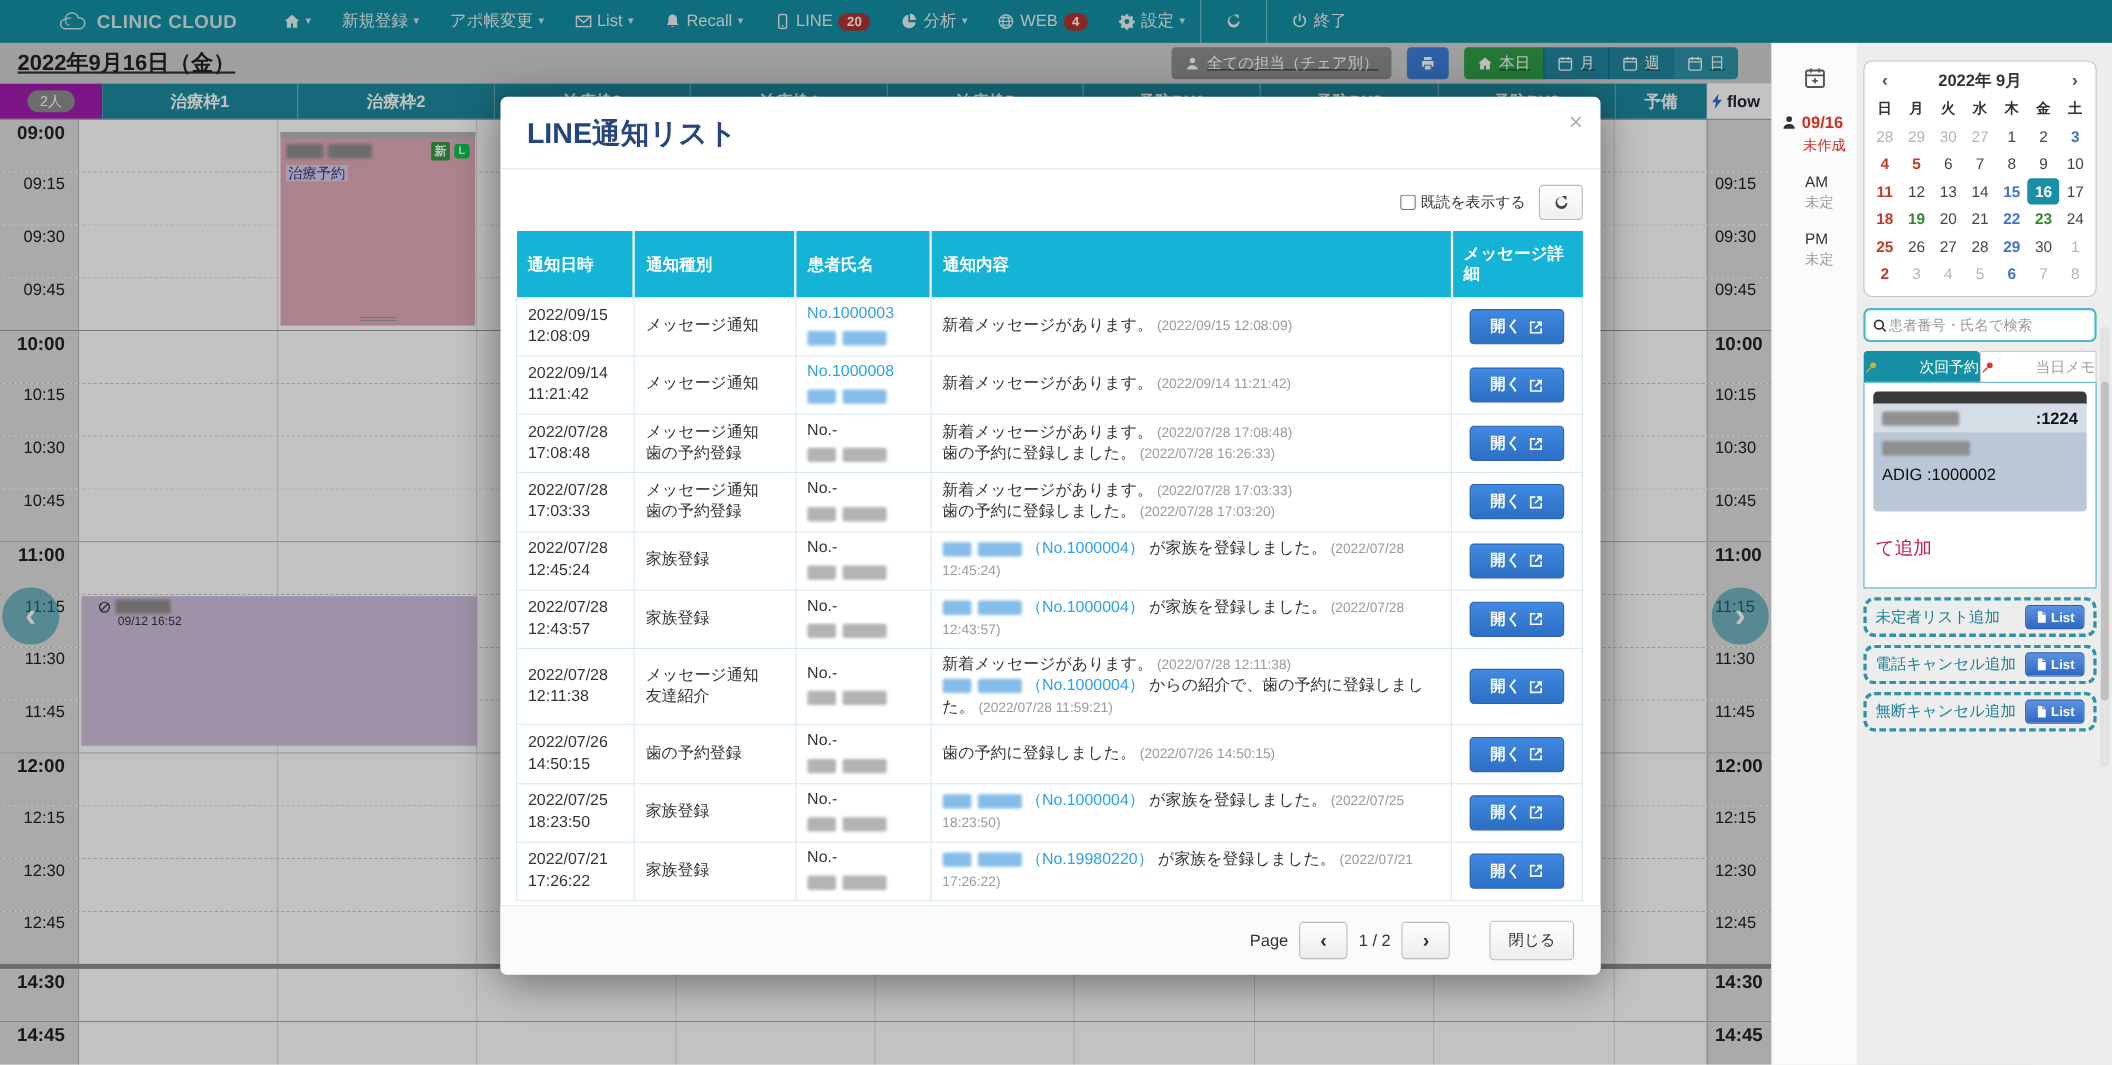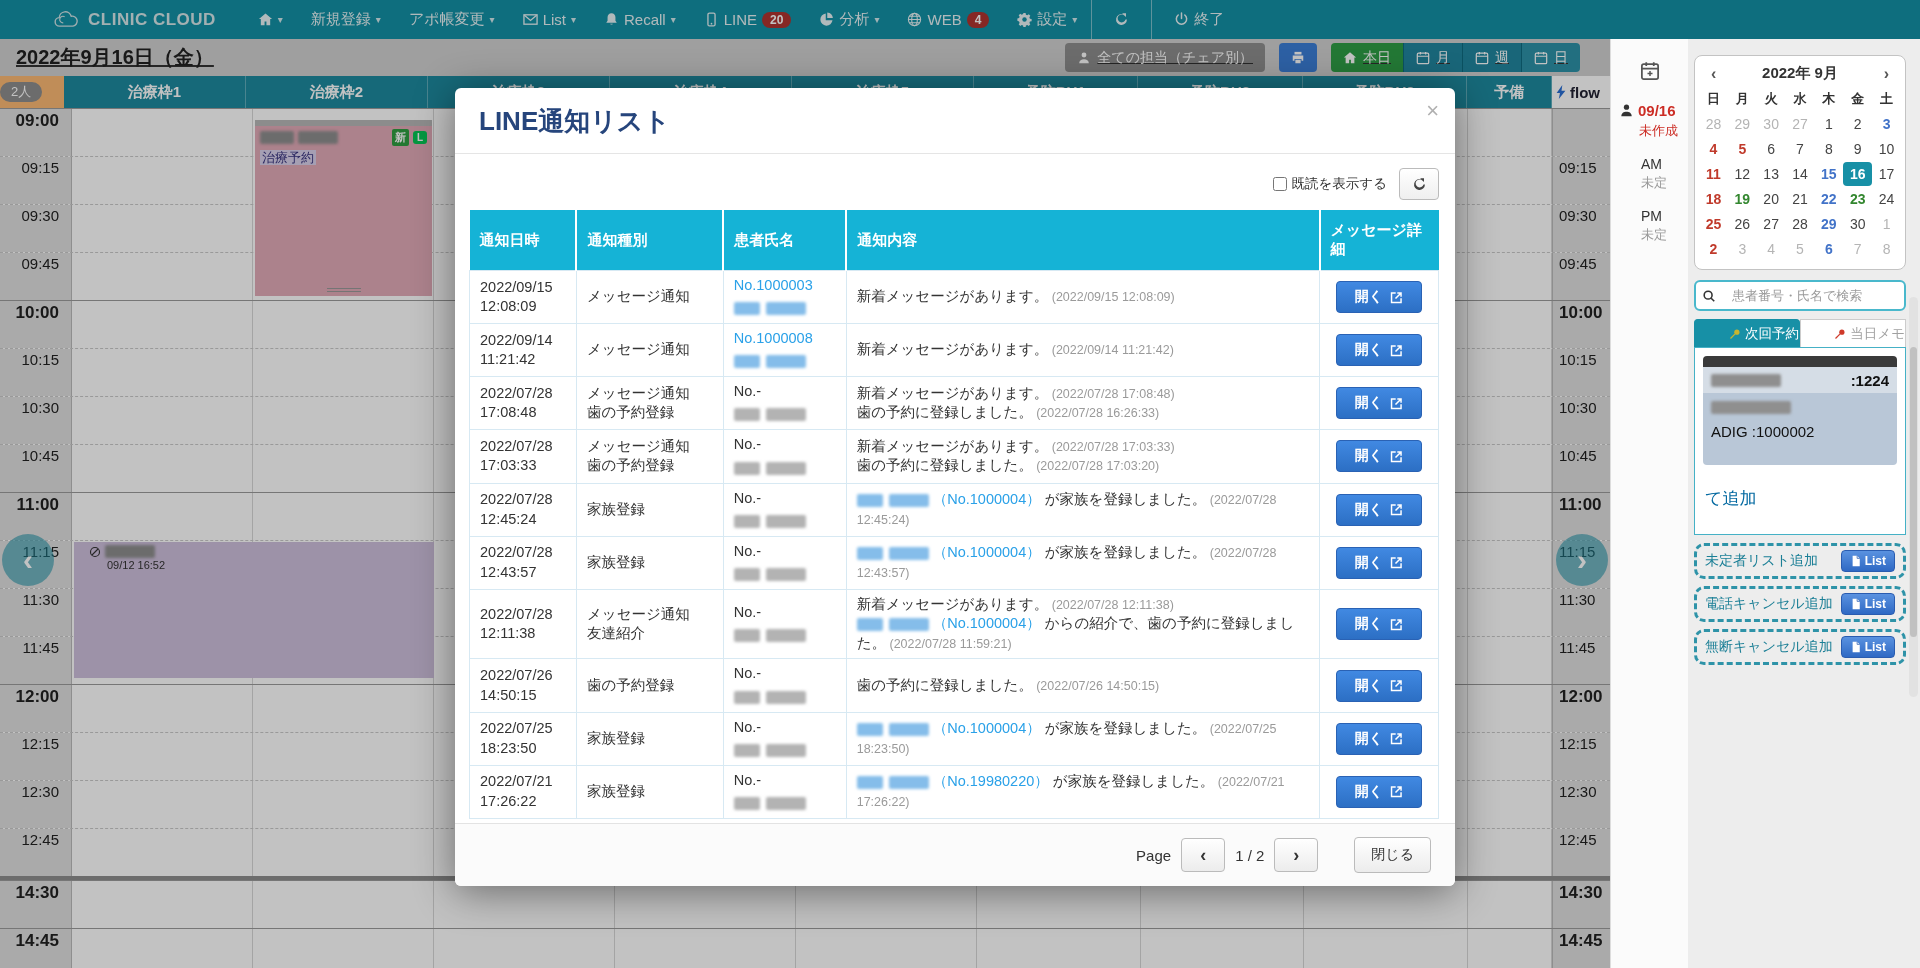--- a/index.html
+++ b/index.html
@@ -28,21 +28,21 @@
   .staff-btn { background:#8f8f8f; }
   .print-btn { background:#3c7fd8; font-size:15px; }
   .view-group { display:flex; }
   .view-group button { border-radius:0; background:#2187a0; border-left:1px solid #0f6b80; }
   .view-group .today { background:#2e9e46; border-radius:4px 0 0 4px; border-left:none; }
   .view-group .last { border-radius:0 4px 4px 0; background:#2d93a9; }
 
   
   #grid { position:relative; }
   #grid-header { display:flex; height:32px; }
-  .gh-time { width:64px; background:#fdba74; display:flex; align-items:center; }
+  .gh-time { width:93px; background:#a21caf; display:flex; align-items:center; justify-content:center; }
   .cap-badge { background:#8e8e8e; color:#fff; font-size:13px; border-radius:11px; padding:1px 11px; }
   #gh-cols { flex:1; display:flex; }
   .gh-col { background:#1d8ba0; color:#fff; font-weight:bold; font-size:15px; display:flex; align-items:center; justify-content:center; border-right:1px solid rgba(255,255,255,.3); }
   .gh-flow { width:58px; background:#fff; display:flex; align-items:center; gap:2px; font-size:15px; font-weight:bold; color:#223; padding-left:2px; }
   .gh-flow .ic { color:#2a6fd4; font-size:14px; }
   #grid-rows { position:relative; }
   .g-row { display:flex; height:48px; border-top:1px dashed #c9c9c9; }
   .g-row.hr { border-top:1px solid #9b9b9b; }
   .g-time { width:72px; background:#e0e0e0; border-right:1px solid #bbb; text-align:right; padding:2px 12px 0 0; font-size:15px; color:#222; }
   .g-time.b, .g-rtime.b { font-weight:bold; font-size:17px; }
@@ -83,38 +83,38 @@
   .cal-title { flex:1; text-align:center; font-weight:bold; font-size:15px; color:#333; }
   .cal-nav { color:#555; font-size:16px; font-weight:bold; cursor:pointer; padding:0 4px; }
   .cal-grid { display:grid; grid-template-columns:repeat(7,1fr); row-gap:1px; text-align:center; }
   .cal-w { font-weight:bold; font-size:13px; color:#333; padding:3px 0; }
   .cal-d { font-size:14px; color:#444; padding:4px 0; cursor:pointer; border-radius:4px; }
   .cal-d.mut { color:#b4b4b4; }
   .cal-d.sun { color:#c03a2b; font-weight:bold; }
   .cal-d.blu { color:#4273c8; font-weight:bold; }
   .cal-d.grn { color:#33872f; font-weight:bold; }
   .cal-d.sel { background:#1790a6; color:#fff; font-weight:bold; }
-  .search-box { margin:10px 14px 8px 6px; height:31px; border:2px solid #49b8cc; border-radius:6px; background:#fff; display:flex; align-items:center; padding:0 6px; gap:16px; }
+  .search-box { margin:10px 14px 8px 6px; height:31px; border:2px solid #49b8cc; border-radius:6px; background:#fff; display:flex; align-items:center; padding:0 6px; gap:1px; }
   .search-box .ic { font-size:14px; color:#333; }
   .search-box input { border:none; outline:none; flex:1; font-size:13px; font-family:inherit; color:#333; background:transparent; }
   .search-box input::placeholder { color:#9a9a9a; }
   .tabs { margin:2px 14px 0 6px; display:flex; }
-  .tab { flex:1; height:28px; display:flex; align-items:center; justify-content:flex-end; gap:4px; font-size:13.5px; cursor:pointer; background:#fff; color:#a0a0a0; border:1px solid #ccc; border-bottom:none; }
+  .tab { flex:1; height:28px; display:flex; align-items:center; justify-content:space-between; gap:4px; font-size:13.5px; cursor:pointer; background:#fff; color:#a0a0a0; border:1px solid #ccc; border-bottom:none; }
   .tab .ic { font-size:12px; }
   .tab.active { background:#1790a6; color:#fff; border-color:#1790a6; border-radius:4px 4px 0 0; }
   .pin-y { color:#c8b52e; }
   .pin-r { color:#cf3a2a; }
   .panel { margin:0 14px 8px 6px; border:1px solid #45b1c6; background:#fff; height:188px; padding:8px; }
   .resv-card { cursor:pointer; }
   .rc-top { height:11px; background:#3a3a3a; border-radius:4px 4px 0 0; }
   .rc-row1 { height:26px; background:#d5dde6; display:flex; align-items:center; padding:0 8px; }
   .rc-num { margin-left:auto; font-size:15px; font-weight:bold; color:#111; }
   .rc-row2 { background:#b9c7d7; height:72px; padding:8px; border-radius:0 0 4px 4px; }
   .rc-id { font-size:15px; color:#111; margin-top:6px; }
-  .drop-hint { margin:22px 0 0 2px; color:#0369a1; font-size:17px; }
+  .drop-hint { margin:22px 0 0 2px; color:#be185d; font-size:17px; }
   .add-row { margin:7px 14px 7px 6px; border:3px dashed #2e93a8; border-radius:10px; padding:4px 8px; display:flex; align-items:center; justify-content:space-between; }
   .add-label { color:#1b7f96; font-size:14px; }
   .list-btn { background:linear-gradient(#5a92e0,#2f69c4); border:1px solid #2a5cb0; border-radius:4px; color:#fff; font-size:12px; font-weight:bold; padding:3px 8px; display:flex; align-items:center; gap:3px; cursor:pointer; font-family:inherit; }
   .list-btn .ic { font-size:12px; }
   .scroll-track { position:absolute; right:2px; top:258px; width:9px; height:400px; background:#e2e2e2; border-radius:5px; }
   .scroll-thumb { position:absolute; left:1px; top:50px; width:7px; height:290px; background:#c1c1c1; border-radius:4px; }
 
   
   .rwrap { display:inline-flex; gap:6px; margin-right:4px; vertical-align:middle; }
   .rb { display:inline-block; height:13px; border-radius:2px; filter:blur(1.6px); }

